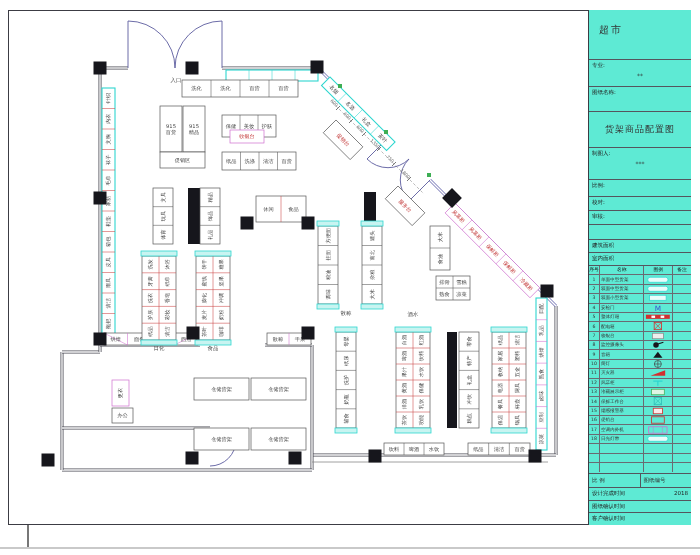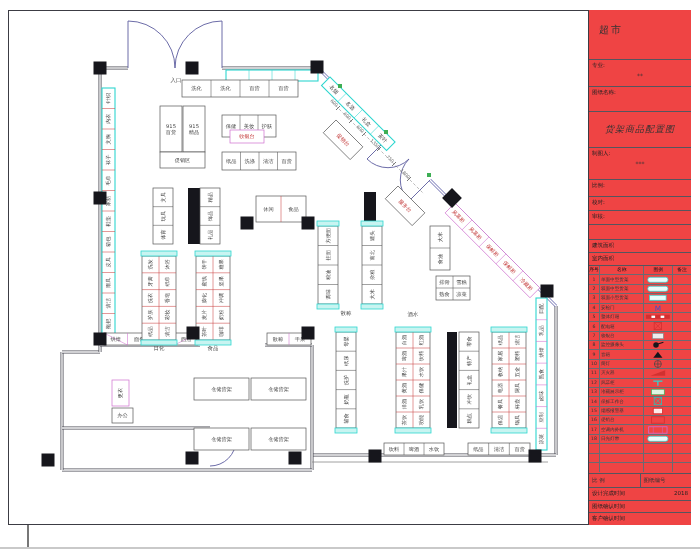--- a/index.html
+++ b/index.html
@@ -4,27 +4,27 @@
 <style>
   html,body{margin:0;padding:0;background:#fff;}
   #page{position:relative;width:700px;height:555px;background:#fff;overflow:hidden;
         font-family:"DejaVu Sans",sans-serif;color:#333;}
   #plan-svg{position:absolute;left:0;top:0;}
   .sheet-border{position:absolute;left:8px;top:10px;width:682px;height:515px;
         border:1.6px solid #3c3c44;box-sizing:border-box;pointer-events:none;}
   .bottom-line{position:absolute;left:0;top:547px;width:700px;height:2px;background:#c9c9c9;}
   .bottom-tick{position:absolute;left:27px;top:525px;width:2px;height:22px;background:#777;}
   
-  .tblock{position:absolute;left:588px;top:10px;width:103px;height:515px;background:#ef4444;
+  .tblock{position:absolute;left:588px;top:10px;width:103px;height:515px;background:#5eead4;
           border-left:1.2px solid #3c3c44;box-sizing:border-box;font-size:5.5px;line-height:1.25;}
   .trow{position:relative;border-bottom:1px solid #55555e;box-sizing:border-box;padding:2px 3px;overflow:hidden;}
   .trow .lab{font-size:5.5px;color:#222;}
   .trow .val{display:block;text-align:center;margin-top:3px;font-size:6px;}
   .t-project{font-size:10px;padding:14px 6px 0 10px;letter-spacing:2px;}
-  .t-title{display:flex;align-items:center;justify-content:center;font-size:9px;letter-spacing:1px;font-style:italic;}
+  .t-title{display:flex;align-items:center;justify-content:center;font-size:9px;letter-spacing:1px;}
   .t-split{display:flex;padding:0;}
   .t-split>div{flex:1;border-right:1px solid #55555e;padding:3px 3px;box-sizing:border-box;}
   .t-split>div:last-child{border-right:none;}
   
   .legend{border-bottom:1px solid #55555e;}
   .lg-row{display:flex;height:9.38px;border-bottom:0.7px solid #6a6a72;box-sizing:border-box;align-items:stretch;}
   .lg-row:last-child{border-bottom:none;}
   .lg-c{border-right:0.7px solid #6a6a72;box-sizing:border-box;font-size:4.6px;display:flex;
         align-items:center;overflow:hidden;padding:0 1px;white-space:nowrap;}
   .lg-c:last-child{border-right:none;}

